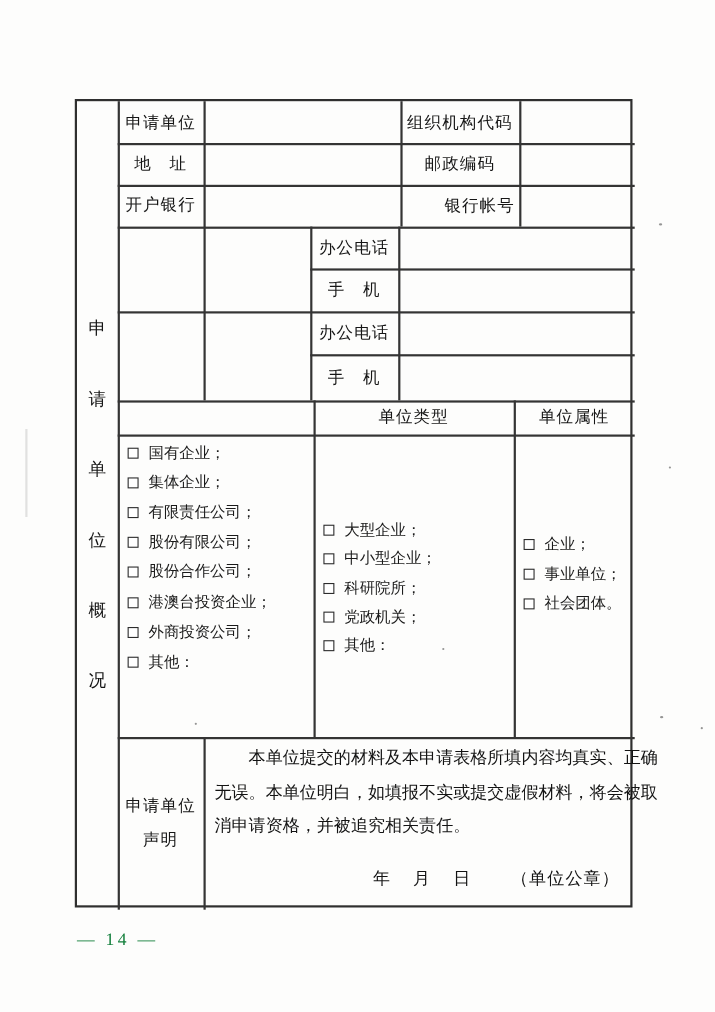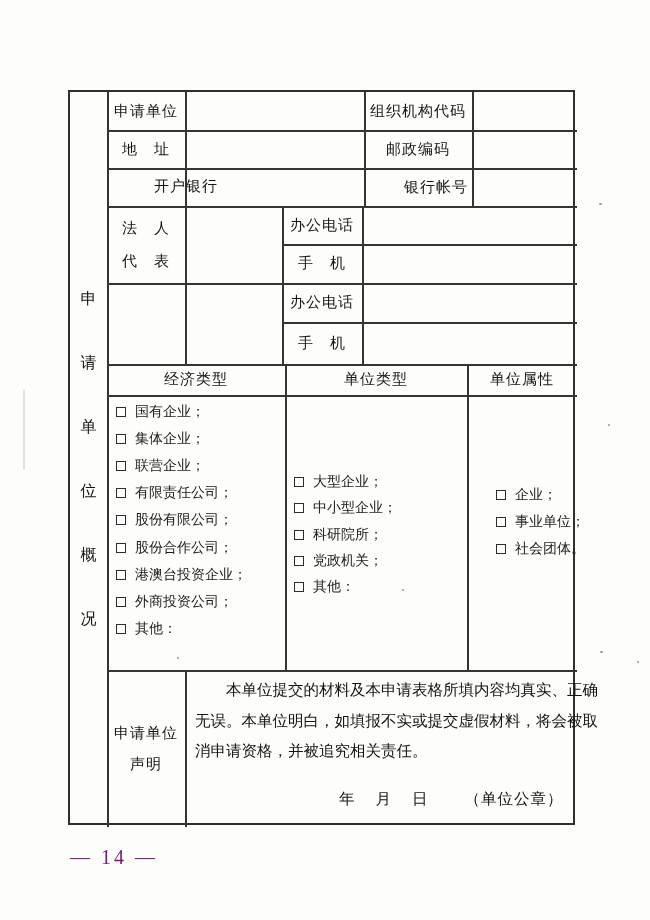--- a/index.html
+++ b/index.html
@@ -34,36 +34,36 @@
   .cbx-list{position:absolute;box-sizing:border-box;}
   .cbx-item{display:flex;align-items:center;font-size:14px;color:#1a1a1a;}
   .cbx{
     display:inline-block;width:8px;height:8px;border:1.4px solid #2c2c2c;
     margin-right:9px;flex-shrink:0;background:#fff;
   }
   .list-econ{left:37px;top:303px;width:178px;height:275px;padding:3px 0 0 9px;}
   .list-econ .cbx-item{height:27.2px;}
   .list-unit{left:215px;top:303px;width:182px;height:275px;padding:74px 0 0 9px;}
   .list-unit .cbx-item{height:26.3px;}
-  .list-attr{left:397px;top:303px;width:110px;height:275px;padding:86px 0 0 9px;margin-left:20px;}
+  .list-attr{left:397px;top:303px;width:110px;height:275px;padding:86px 0 0 9px;}
   .list-attr .cbx-item{height:27.3px;}
   .decl-body{
     position:absolute;left:115px;top:578px;width:392px;height:157px;
     box-sizing:border-box;padding:5px 16px 0 10px;
     font-size:15.5px;line-height:30.5px;color:#131313;
   }
   .decl-line{white-space:nowrap;}
   .decl-line.first{text-indent:2em;}
   .decl-date{
     position:absolute;left:269px;top:697px;display:flex;align-items:center;
     gap:21px;font-size:15.5px;color:#131313;
   }
   .decl-date .seal{margin-left:16px;letter-spacing:1px;}
   .footer-num{
-    position:absolute;left:70px;top:846px;font-size:20px;color:#701a75;
+    position:absolute;left:70px;top:846px;font-size:16px;color:#15803d;
     letter-spacing:3px;font-family:"Liberation Serif","DejaVu Serif",serif;
   }
   .field{position:absolute;}
   .speck{position:absolute;background:rgba(45,45,45,.5);border-radius:50%;}
   .edge-artifact{position:absolute;background:rgba(60,60,60,.14);}
 </style>
 </head>
 <body>
 
 <div class="page">
@@ -96,62 +96,53 @@
       <span>单</span>
       <span>位</span>
       <span>概</span>
       <span>况</span>
     </div>
 
     <div class="cell" style="left:37px;top:0;width:78px;height:38px;">申请单位</div>
     <div class="cell" style="left:294px;top:0;width:108px;height:38px;">组织机构代码</div>
     <div class="cell" style="left:37px;top:38px;width:78px;height:38px;">地　址</div>
     <div class="cell" style="left:294px;top:38px;width:108px;height:38px;">邮政编码</div>
-    <div class="cell" style="left:37px;top:76px;width:78px;height:36px;margin-left:40px;">开户银行</div>
+    <div class="cell" style="left:37px;top:76px;width:78px;height:36px;">开户银行</div>
     <div class="cell" style="left:294px;top:76px;width:108px;height:38px;padding-left:36px;">银行帐号</div>
 
     <div class="field" style="left:115px;top:0;width:179px;height:38px;"></div>
     <div class="field" style="left:402px;top:0;width:105px;height:38px;"></div>
     <div class="field" style="left:115px;top:38px;width:179px;height:38px;"></div>
     <div class="field" style="left:402px;top:38px;width:105px;height:38px;"></div>
     <div class="field" style="left:115px;top:76px;width:179px;height:38px;"></div>
     <div class="field" style="left:402px;top:76px;width:105px;height:38px;"></div>
 
-    <div class="cell two-line" style="left:37px;top:114px;width:78px;height:77px;">
-      <span>法　人</span>
-      <span>代　表</span>
-    </div>
     <div class="field" style="left:115px;top:114px;width:97px;height:77px;"></div>
     <div class="cell" style="left:212px;top:114px;width:80px;height:38px;">办公电话</div>
     <div class="field" style="left:292px;top:114px;width:215px;height:38px;"></div>
     <div class="cell" style="left:212px;top:152px;width:80px;height:39px;">手　机</div>
     <div class="field" style="left:292px;top:152px;width:215px;height:39px;"></div>
 
     <div class="field" style="left:115px;top:191px;width:97px;height:81px;"></div>
     <div class="cell" style="left:212px;top:191px;width:80px;height:39px;">办公电话</div>
     <div class="field" style="left:292px;top:191px;width:215px;height:39px;"></div>
     <div class="cell" style="left:212px;top:230px;width:80px;height:42px;">手　机</div>
     <div class="field" style="left:292px;top:230px;width:215px;height:42px;"></div>
 
-    <div class="cell" style="left:37px;top:272px;width:178px;height:31px;">经济类型</div>
     <div class="cell" style="left:215px;top:272px;width:182px;height:31px;">单位类型</div>
     <div class="cell" style="left:397px;top:272px;width:110px;height:31px;">单位属性</div>
 
     <div class="cbx-list list-econ">
       <div class="cbx-item">
           <span class="cbx"></span>
           <span>国有企业；</span>
         </div>
       <div class="cbx-item">
           <span class="cbx"></span>
           <span>集体企业；</span>
-        </div>
-      <div class="cbx-item">
-          <span class="cbx"></span>
-          <span>联营企业；</span>
         </div>
       <div class="cbx-item">
           <span class="cbx"></span>
           <span>有限责任公司；</span>
         </div>
       <div class="cbx-item">
           <span class="cbx"></span>
           <span>股份有限公司；</span>
         </div>
       <div class="cbx-item">

